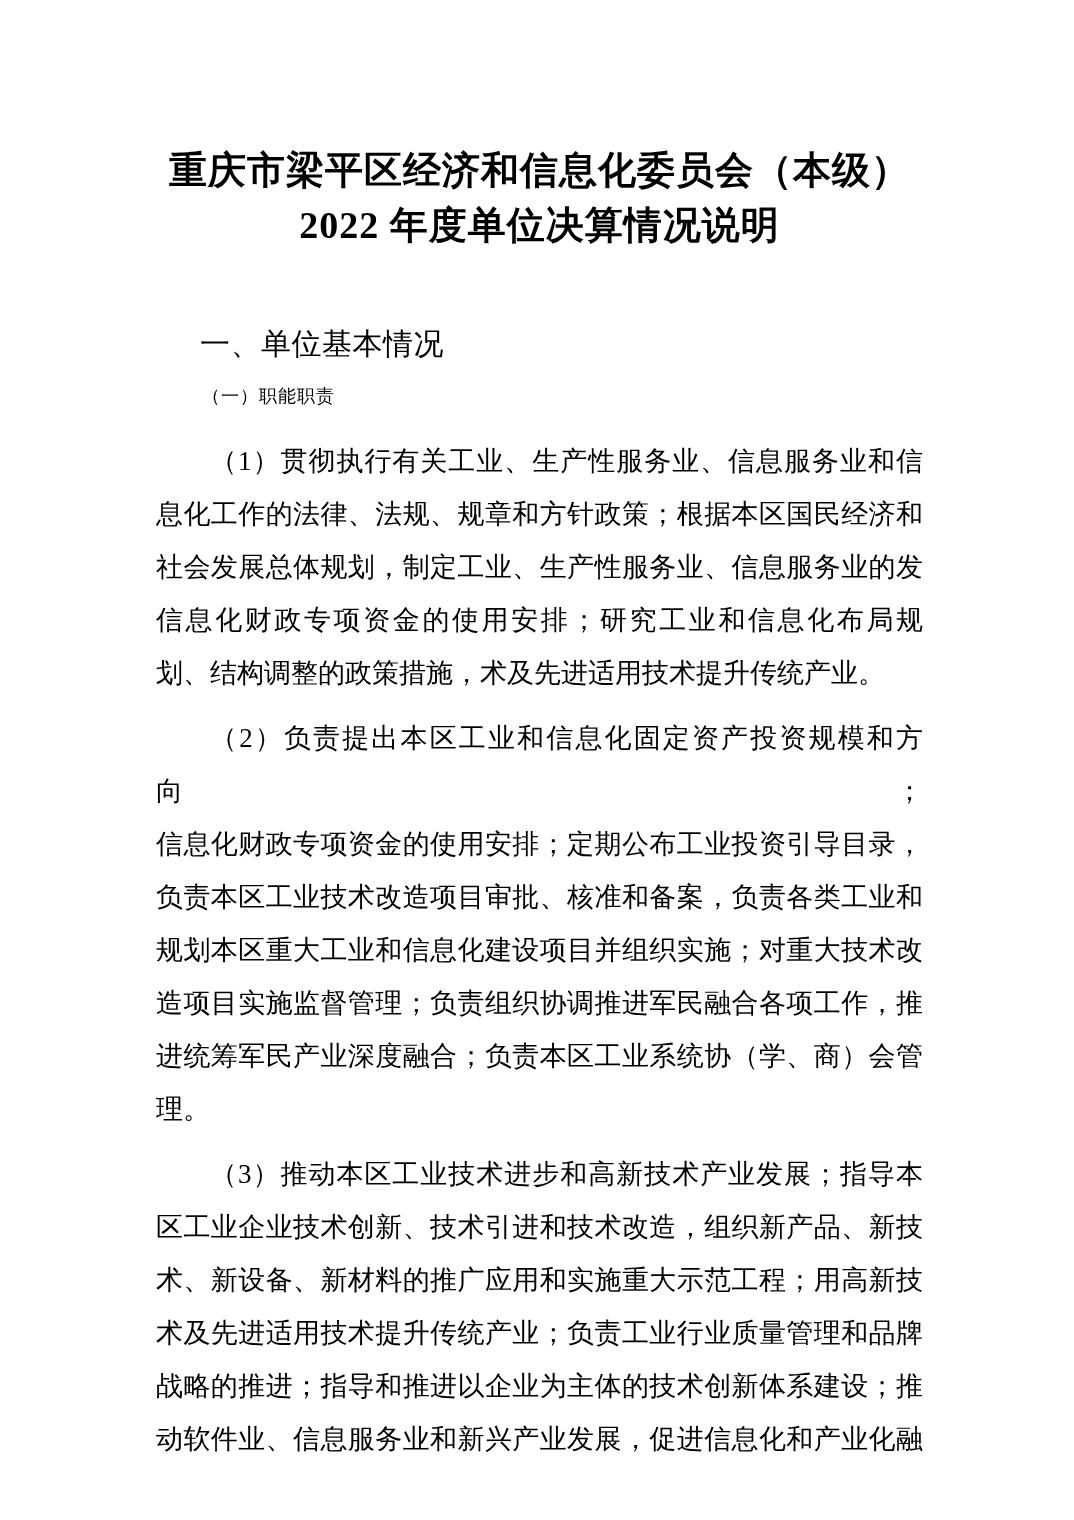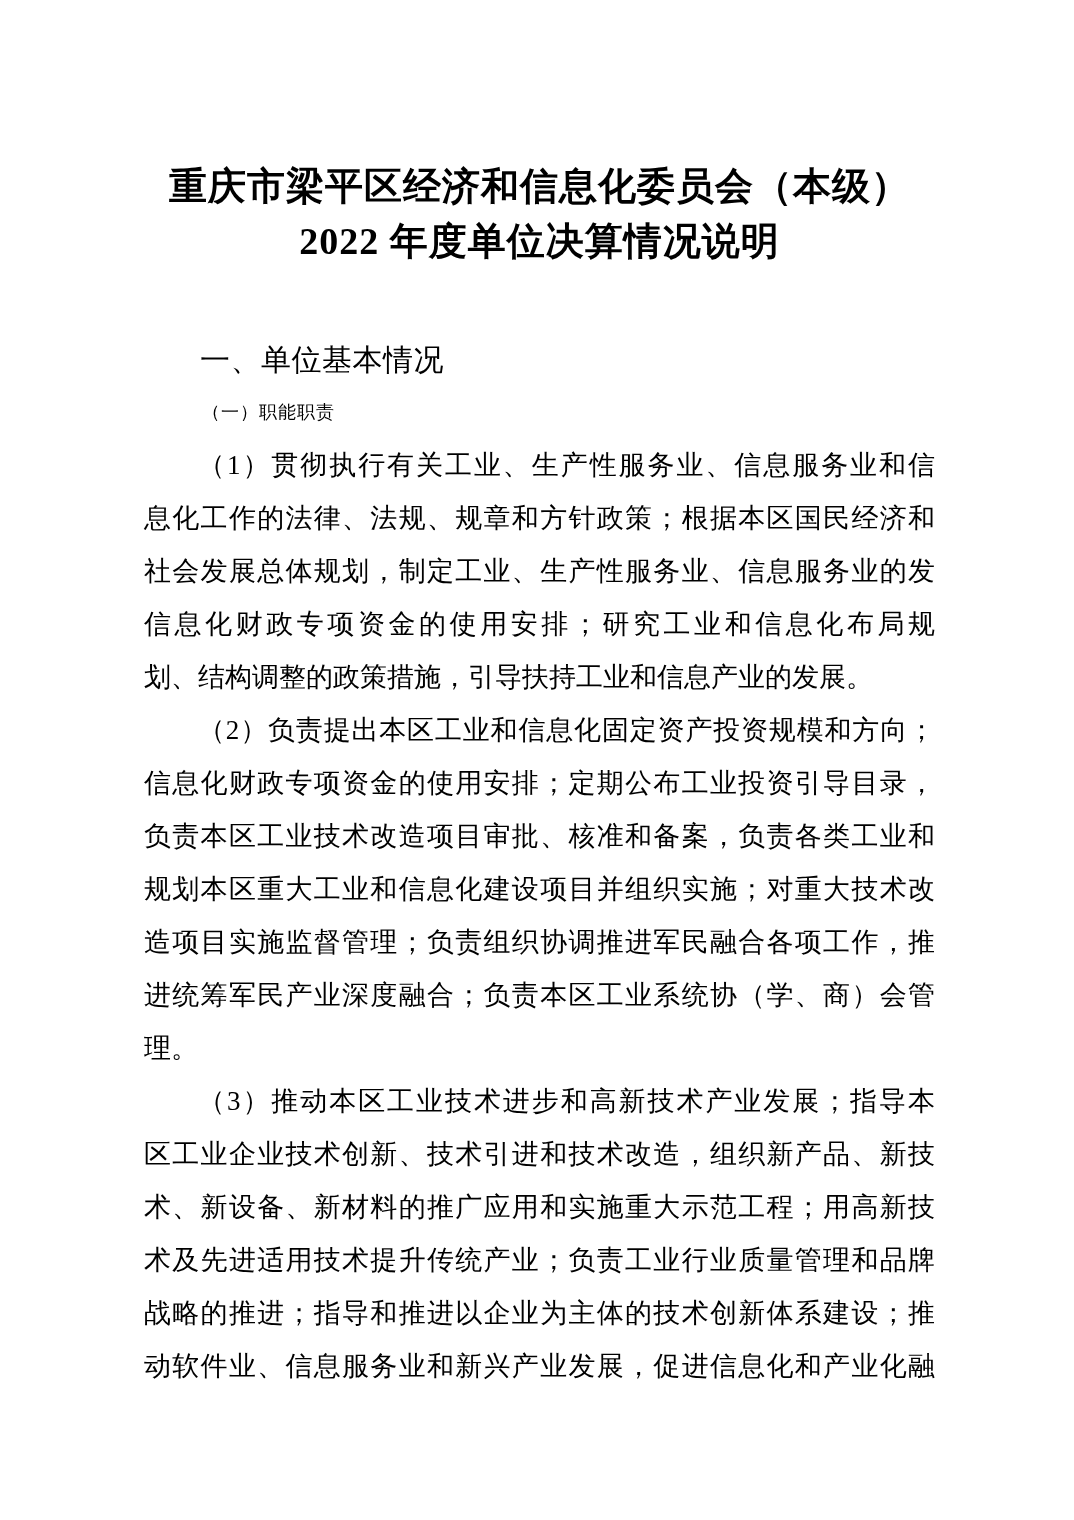--- a/index.html
+++ b/index.html
@@ -12,21 +12,21 @@
     width: 1074px;
     height: 1520px;
     background: #ffffff;
     color: #000000;
     overflow: hidden;
     font-family: "Liberation Serif", serif;
   }
   .content {
     position: absolute;
     left: 144px;
-    top: 16px;
+    top: 0;
     width: 791px;
   }
   .title-block {
     margin-top: 143px;
     text-align: center;
   }
   .title-line {
     font-family: "Liberation Serif", serif;
     font-weight: bold;
     font-size: 38px;
@@ -44,21 +44,21 @@
     letter-spacing: 0.5px;
   }
   .sub-heading {
     font-family: "Liberation Serif", serif;
     font-size: 18px;
     line-height: 53px;
     text-indent: 58px;
     letter-spacing: 1px;
   }
   .paragraph {
-    margin: 0;
+    margin: 12px;
   }
   .body-line {
     font-family: "Liberation Serif", serif;
     font-size: 27px;
     line-height: 53px;
     text-align: justify;
     text-align-last: justify;
     text-justify: inter-character;
   }
   .body-line.first-line {
@@ -82,21 +82,21 @@
     <div class="section-heading">一、单位基本情况</div>
 
     <div class="sub-heading">（一）职能职责</div>
 
     <div>
         <div class="paragraph">
           <div class="body-line first-line">（1）贯彻执行有关工业、生产性服务业、信息服务业和信</div>
           <div class="body-line">息化工作的法律、法规、规章和方针政策；根据本区国民经济和</div>
           <div class="body-line">社会发展总体规划，制定工业、生产性服务业、信息服务业的发</div>
           <div class="body-line">信息化财政专项资金的使用安排；研究工业和信息化布局规</div>
-          <div class="body-line last-line">划、结构调整的政策措施，引导扶持工业和信息产业的发展。</div>
+          <div class="body-line last-line">划、结构调整的政策措施，术及先进适用技术提升传统产业。</div>
         </div>
         <div class="paragraph">
           <div class="body-line first-line">（2）负责提出本区工业和信息化固定资产投资规模和方向；</div>
           <div class="body-line">信息化财政专项资金的使用安排；定期公布工业投资引导目录，</div>
           <div class="body-line">负责本区工业技术改造项目审批、核准和备案，负责各类工业和</div>
           <div class="body-line">规划本区重大工业和信息化建设项目并组织实施；对重大技术改</div>
           <div class="body-line">造项目实施监督管理；负责组织协调推进军民融合各项工作，推</div>
           <div class="body-line">进统筹军民产业深度融合；负责本区工业系统协（学、商）会管</div>
           <div class="body-line last-line">理。</div>
         </div>

